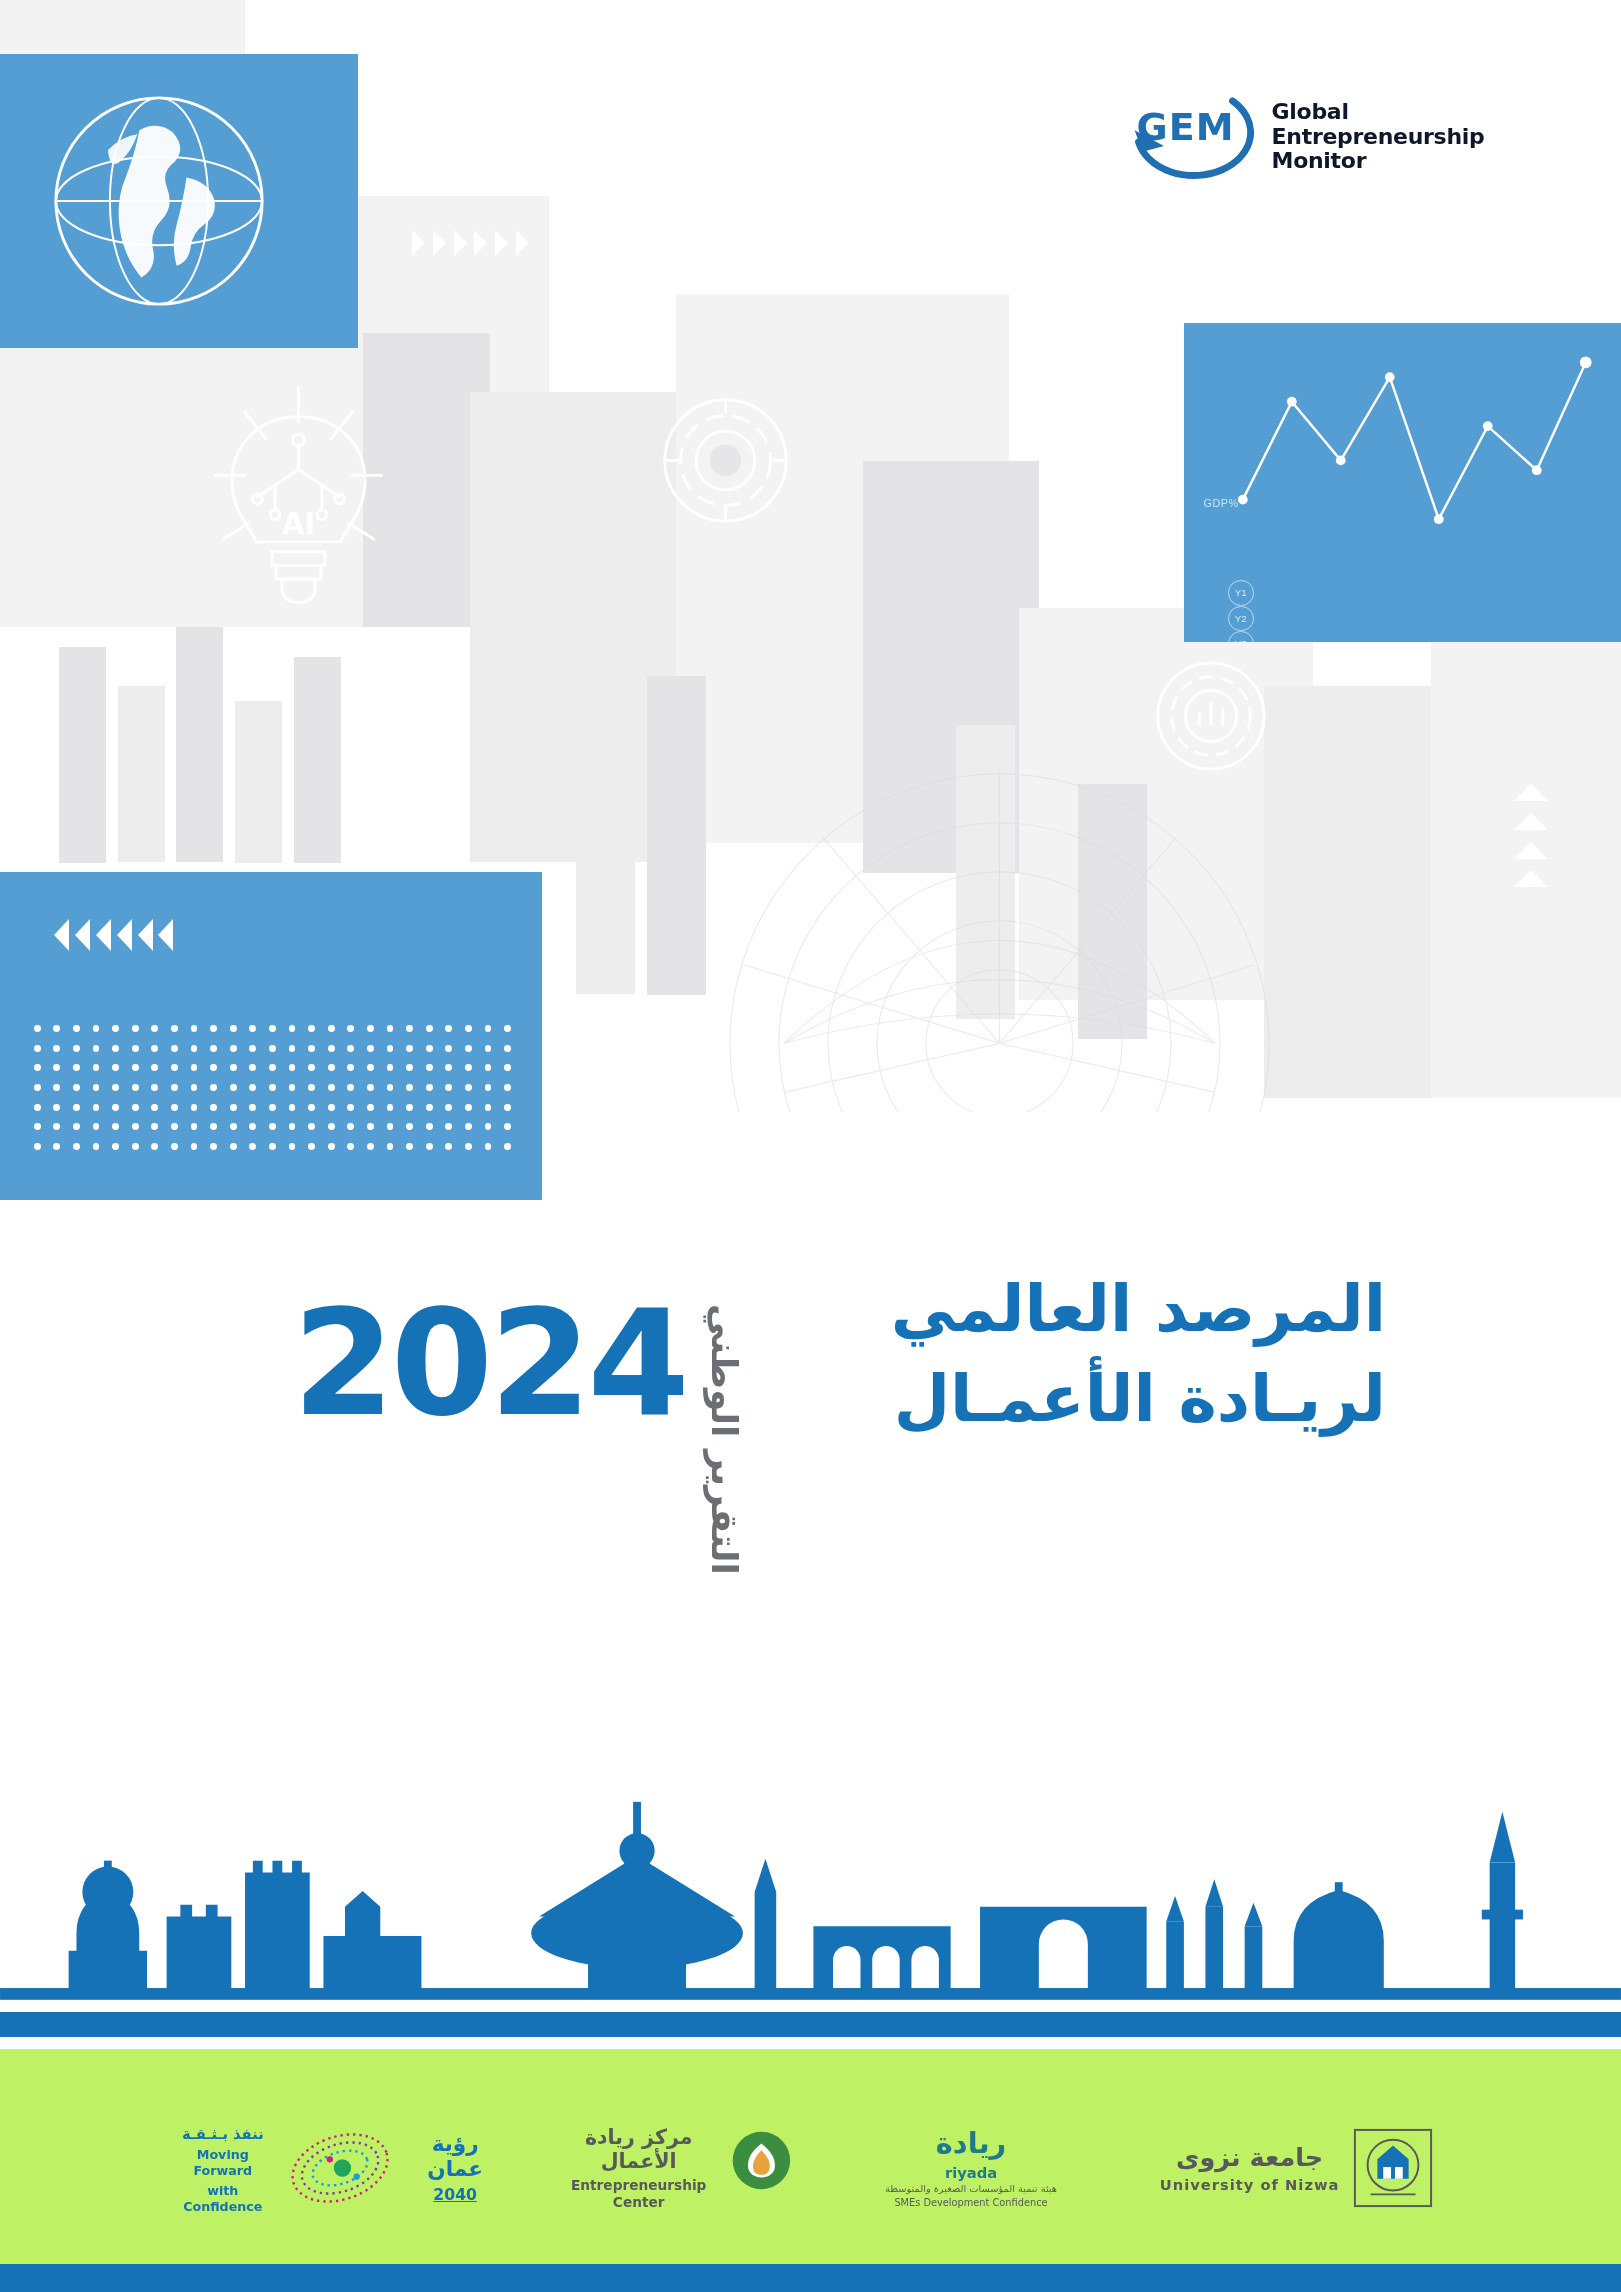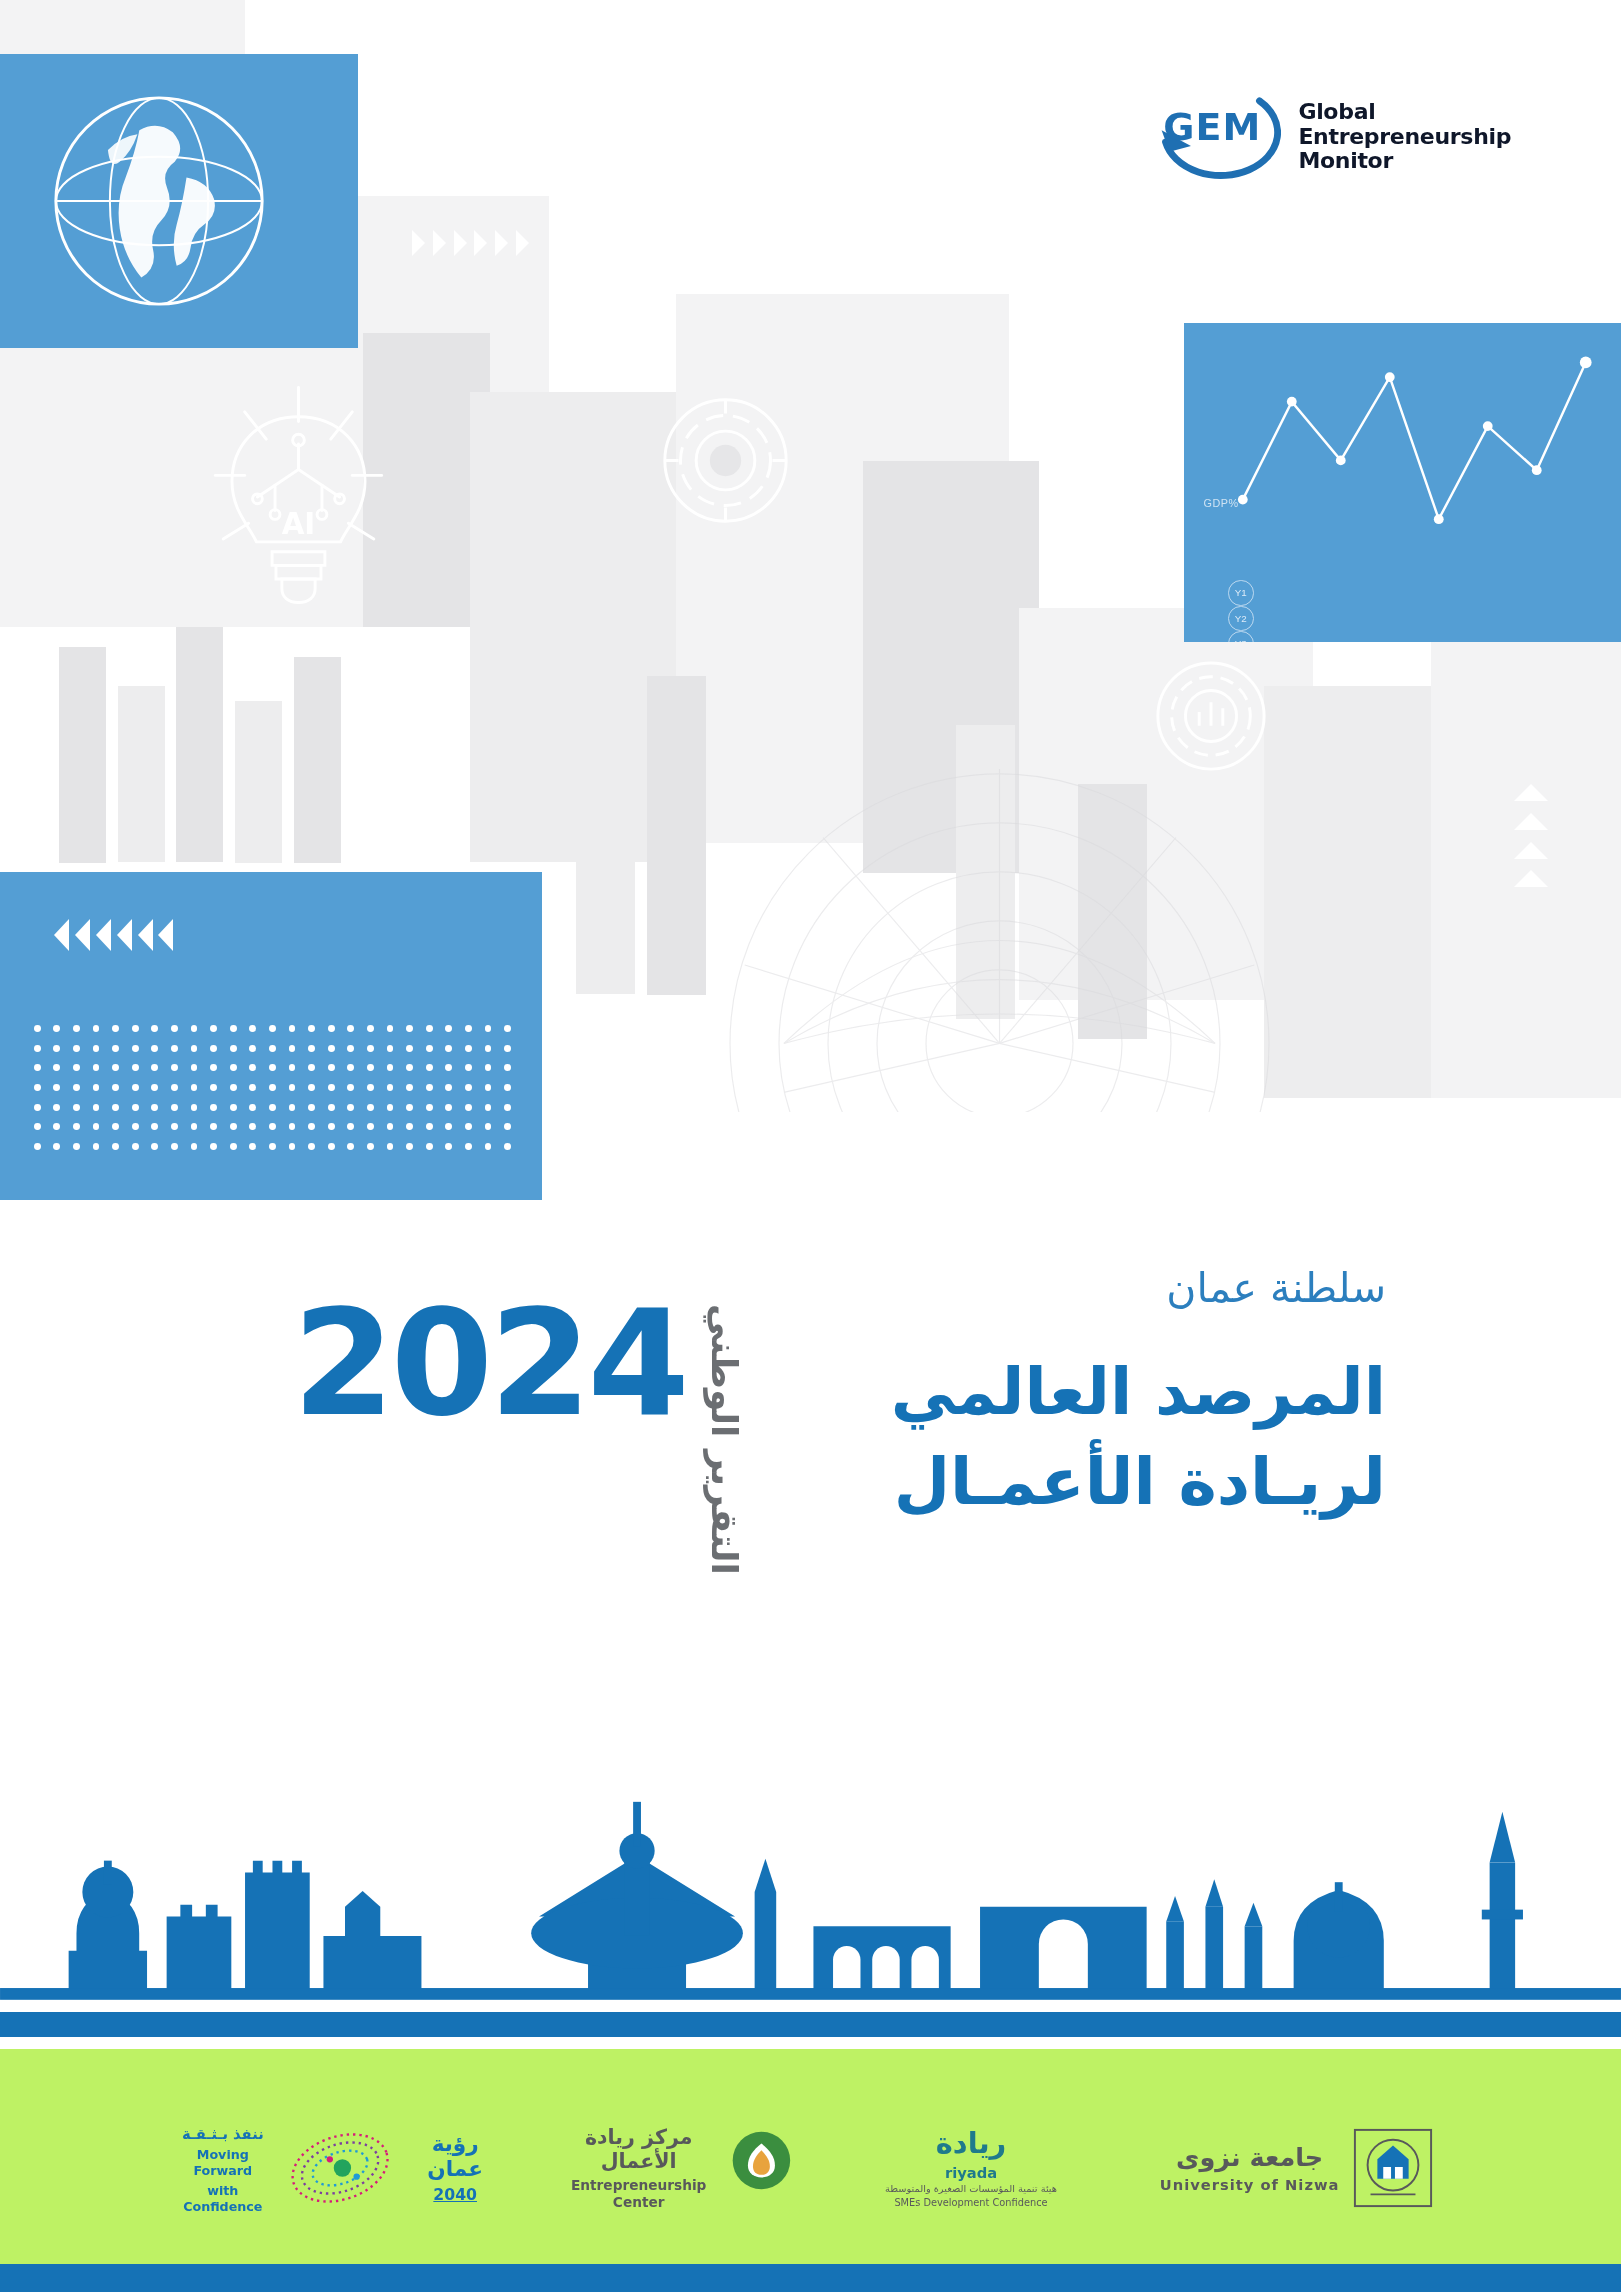--- a/index.html
+++ b/index.html
@@ -140,21 +140,20 @@
   }
 
   
   .gem-logo {
     position: absolute;
     left: 1117px; top: 78px;
     width: 421px; height: 118px;
     display: flex;
     align-items: center;
     gap: 17.6px;
-    justify-content: center;
   }
   .gem-mark {
     position: relative;
     width: 137px; height: 84px;
   }
   .gem-mark .gem-text {
     position: absolute;
     left: 0; top: 9.8px;
     width: 137px;
     text-align: center;
@@ -676,21 +675,20 @@
 
 </div>
 
 <div class="title-area">
   <div class="years">
     <div>2024</div>
   </div>
   <div class="vertical-ar">التقرير الوطني</div>
 
   <div class="ar-titles">
-    <div class="ar-country">سلطنة عمان</div>
     <div class="ar-main">المرصد العالمي</div>
     <div class="ar-main">لريـادة الأعمـال</div>
   </div>
 </div>
 
 <div class="skyline">
   <svg viewBox="0 0 1654 300" xmlns="http://www.w3.org/2000/svg" style="position:absolute;left:0;top:0;width:1621px;height:294px;">
     <g fill="#1572b6">
 
       <path d="M70 255 v-45 h8 v-18 q0 -32 32 -44 q32 12 32 44 v18 h8 v45z"></path>

